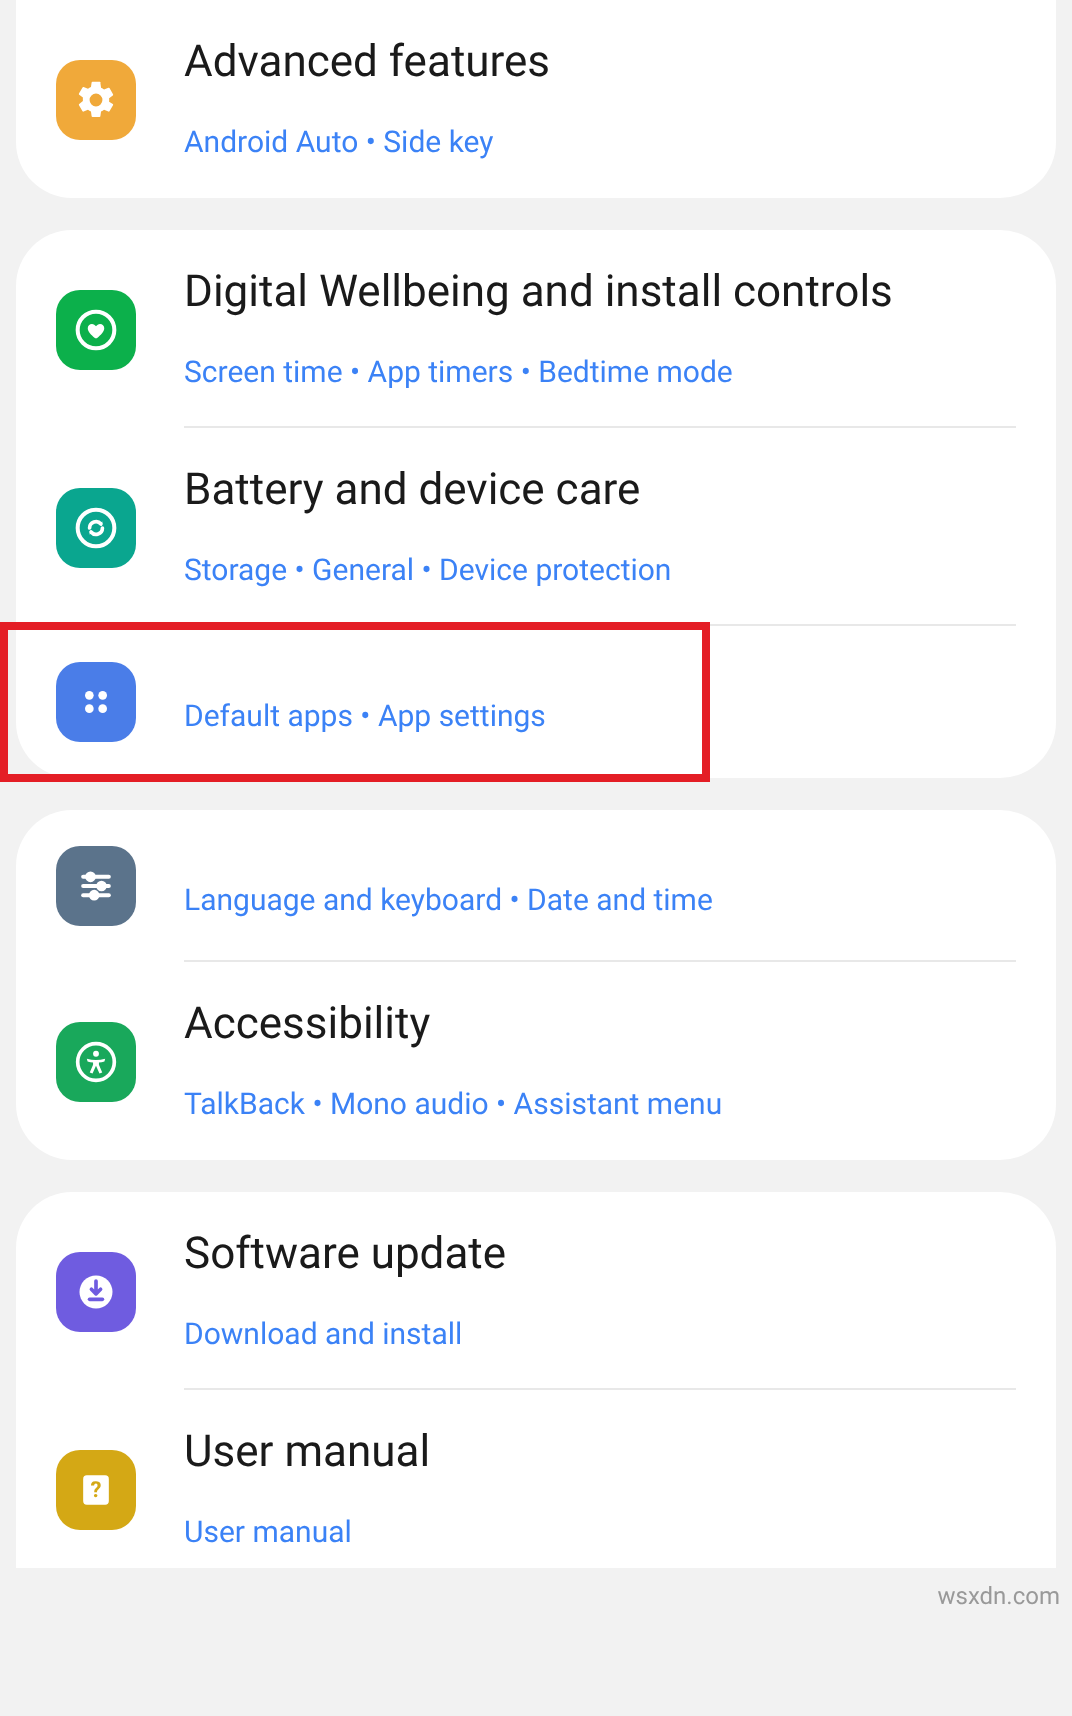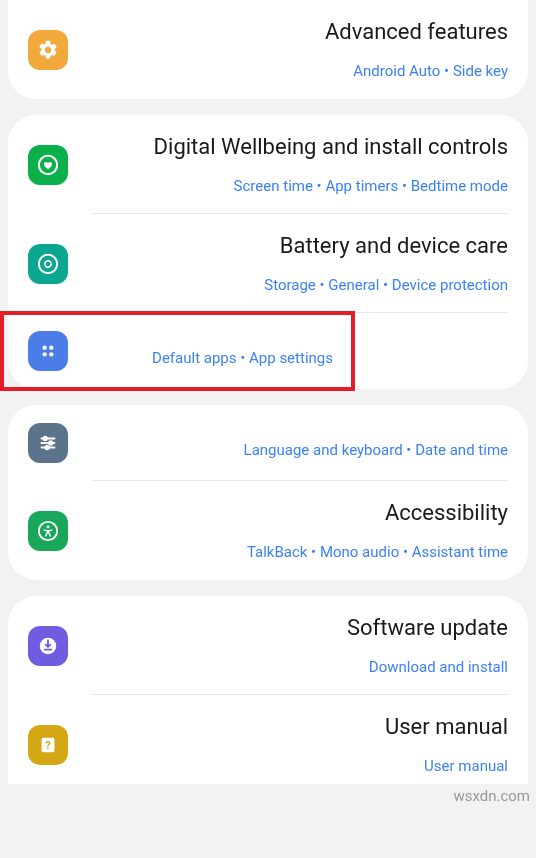--- a/index.html
+++ b/index.html
@@ -43,36 +43,36 @@
       margin-right: 24px;
     }
     .icon-orange { background: #f0a93a; }
     .icon-green-wb { background: #0cb04b; }
     .icon-teal { background: #0aa68f; }
     .icon-blue { background: #4a7de8; }
     .icon-bluegray { background: #5b738b; }
     .icon-green-acc { background: #19a85b; }
     .icon-purple { background: #6f5ce0; }
     .icon-yellow { background: #d4a815; }
-    .text-col { flex: 1; min-width: 0; text-align: right; }
+    .text-col { flex: 1; min-width: 0; }
     .title { font-size: 22px; color: #1a1a1a; font-weight: 400; line-height: 1.25; }
     .subtitle { font-size: 15px; color: #3b82f6; margin-top: 16px; line-height: 1.3; }
     .highlight {
       outline: 4px solid #e41e26;
       outline-offset: -2px;
       margin-left: -6px;
       padding-left: 26px;
       margin-right: 175px;
     }
     svg { display: block; }
     .watermark {
       position: absolute;
       right: 6px;
       bottom: 53px;
-      font-size: 15px;
+      font-size: 12px;
       color: #999;
       transform: none;
     }
   </style>
 </head>
 <body>
 
 <div class="card-group first">
   <div class="item">
     <div class="icon-box icon-orange">
@@ -147,21 +147,21 @@
   <div class="item">
     <div class="icon-box icon-green-acc">
       <svg width="22" height="22" viewBox="0 0 24 24">
           <circle cx="12" cy="12" r="10" fill="none" stroke="#fff" stroke-width="2"></circle>
           <circle cx="12" cy="7.5" r="1.6" fill="#fff"></circle>
           <path fill="#fff" d="M7 10.2c3.3.9 6.7.9 10 0l-.4 1.5c-1 .3-2 .5-3 .6v1.2l1.8 4.2-1.5.6-1.9-4.3-1.9 4.3-1.5-.6 1.8-4.2v-1.2c-1-.1-2-.3-3-.6Z"></path>
         </svg>
     </div>
     <div class="text-col">
       <div class="title">Accessibility</div>
-      <div class="subtitle">TalkBack  •  Mono audio  •  Assistant time</div>
+      <div class="subtitle">TalkBack  •  Mono audio  •  Assistant menu</div>
     </div>
   </div>
 </div>
 
 <div class="card-group last">
   <div class="item divider">
     <div class="icon-box icon-purple">
       <svg width="22" height="22" viewBox="0 0 24 24">
           <circle cx="12" cy="12" r="9" fill="#fff"></circle>
           <path fill="#6f5ce0" d="M12 6v7m0 0 2.5-2.5M12 13l-2.5-2.5" stroke="#6f5ce0" stroke-width="2" stroke-linecap="round" stroke-linejoin="round"></path>

